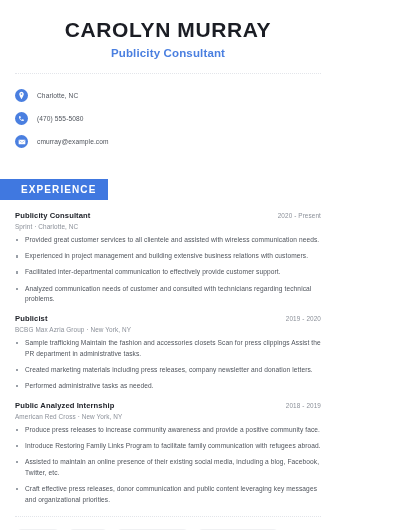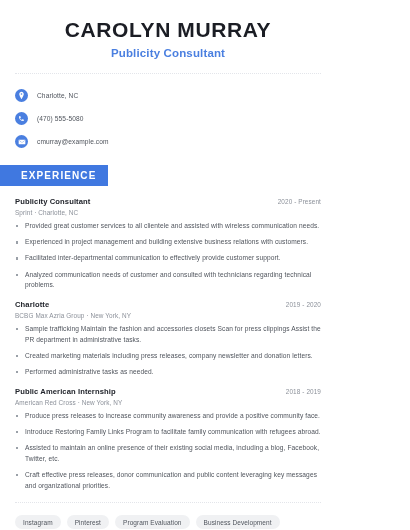--- a/index.html
+++ b/index.html
@@ -81,21 +81,21 @@
   .ico svg { display: block; }
 
   .contact-text {
     font-size: 6.6px;
     color: #4f545c;
     letter-spacing: 0.1px;
   }
 
   
   .section {
-    margin-top: 14px;
+    margin-top: 28px;
   }
 
   .badge {
     display: inline-block;
     background: #4078e0;
     color: #ffffff;
     font-size: 10px;
     font-weight: bold;
     letter-spacing: 1.1px;
     padding: 5px 12px 5px 21px;
@@ -240,34 +240,34 @@
         <ul class="bullets">
           <li>Provided great customer services to all clientele and assisted with wireless communication needs.</li>
           <li>Experienced in project management and building extensive business relations with customers.</li>
           <li>Facilitated inter-departmental communication to effectively provide customer support.</li>
           <li>Analyzed communication needs of customer and consulted with technicians regarding technical problems.</li>
         </ul>
       </div>
 
       <div class="entry">
         <div class="entry-head">
-          <span class="entry-role">Charlotte</span>
+          <span class="entry-role">Publicist</span>
           <span class="entry-dates">2019 - 2020</span>
         </div>
         <div class="entry-org">BCBG Max Azria Group · New York, NY</div>
         <ul class="bullets">
           <li>Sample trafficking Maintain the fashion and accessories closets Scan for press clippings Assist the PR department in administrative tasks.</li>
           <li>Created marketing materials including press releases, company newsletter and donation letters.</li>
           <li>Performed administrative tasks as needed.</li>
         </ul>
       </div>
 
       <div class="entry">
         <div class="entry-head">
-          <span class="entry-role">Public American Internship</span>
+          <span class="entry-role">Public Analyzed Internship</span>
           <span class="entry-dates">2018 - 2019</span>
         </div>
         <div class="entry-org">American Red Cross · New York, NY</div>
         <ul class="bullets">
           <li>Produce press releases to increase community awareness and provide a positive community face.</li>
           <li>Introduce Restoring Family Links Program to facilitate family communication with refugees abroad.</li>
           <li>Assisted to maintain an online presence of their existing social media, including a blog, Facebook, Twitter, etc.</li>
           <li>Craft effective press releases, donor communication and public content leveraging key messages and organizational priorities.</li>
         </ul>
       </div>

